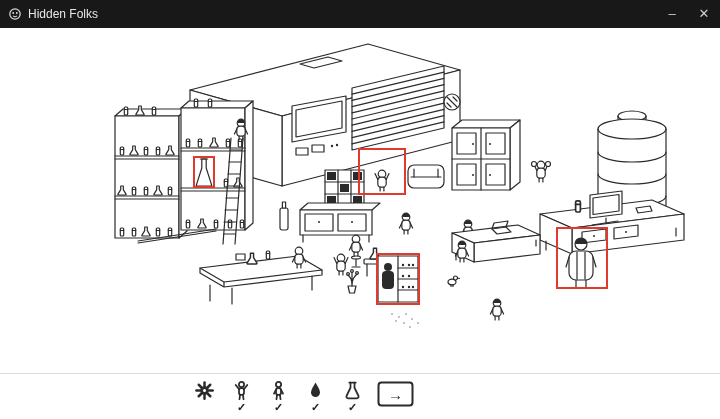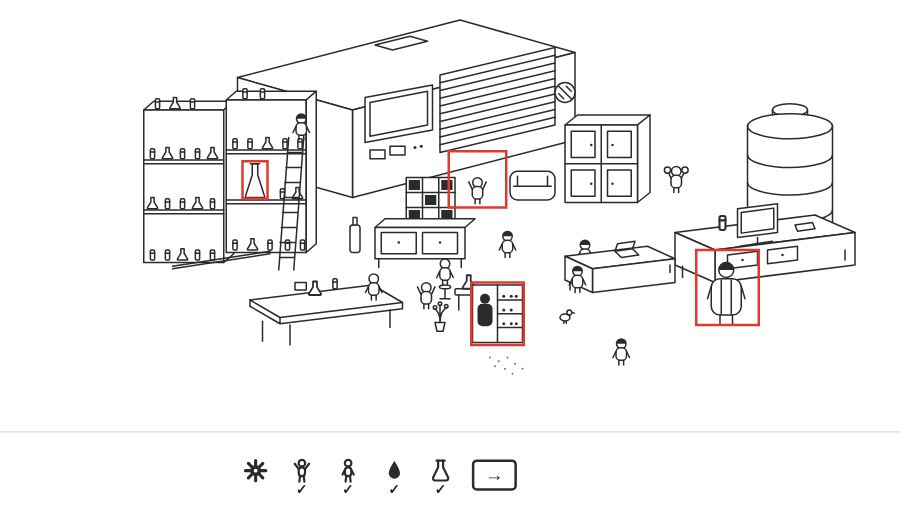--- a/index.html
+++ b/index.html
@@ -28,20 +28,33 @@
   .check { height:13px; font-size:11px; font-weight:bold; color:#222; line-height:13px; }
   .next-btn { width:36px; height:25px; border:2px solid #2b2b2b; border-radius:4px; background:#fff;
     font-size:15px; font-weight:bold; color:#2b2b2b; display:flex; align-items:center; justify-content:center;
     cursor:pointer; font-family:inherit; padding:0; margin-top:1px; }
 </style>
 </head>
 <body>
 
 <div class="window">
 
+  <div class="titlebar">
+    <div class="title-left">
+      <svg width="14" height="14" viewBox="0 0 14 14">
+        <circle cx="7" cy="7" r="5.2" fill="none" stroke="#dddddd" stroke-width="1.2"></circle>
+        <circle cx="5.2" cy="6" r="0.9" fill="#dddddd"></circle>
+        <circle cx="8.8" cy="6" r="0.9" fill="#dddddd"></circle>
+        <path d="M5,9 Q7,10.6 9,9" fill="none" stroke="#dddddd" stroke-width="1"></path>
+      </svg>
+      <span>Hidden Folks</span>
+    </div>
+    <button class="ctrl">–</button>
+    <button class="ctrl">✕</button>
+  </div>
 
   <div class="scene">
     <svg class="art" viewBox="0 0 720 345" width="720" height="345">
       <defs>
         <g id="bottle">
             <rect x="-1.7" y="-8" width="3.4" height="8" rx="1" fill="#fff"></rect>
             <line x1="-1.7" y1="-5.5" x2="1.7" y2="-5.5"></line>
           </g>
         <g id="flask">
             <path d="M-1.3,-9 h2.6 M-1.3,-9 v3.6 L-4,-0.9 q-0.5,0.9 0.5,0.9 h7 q1,0 0.5,-0.9 L1.3,-5.4 v-3.6" fill="#fff"></path>

